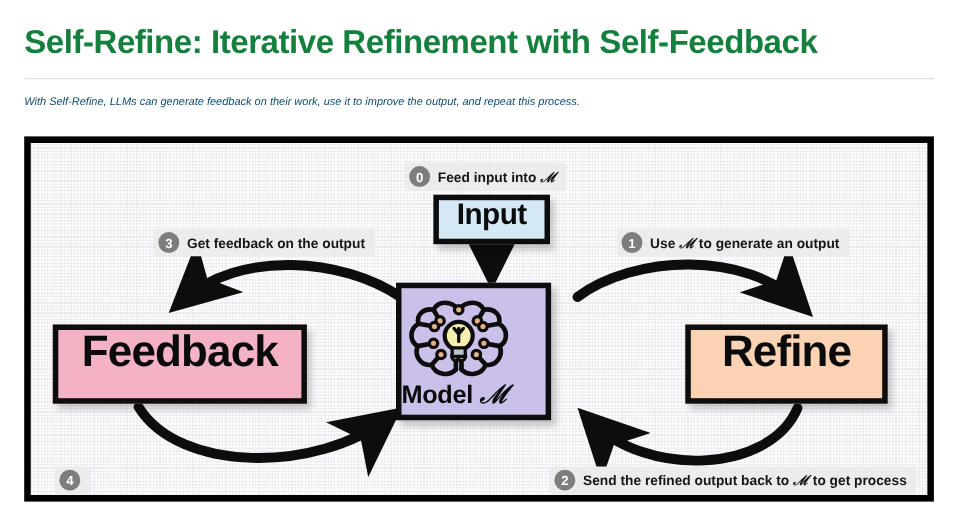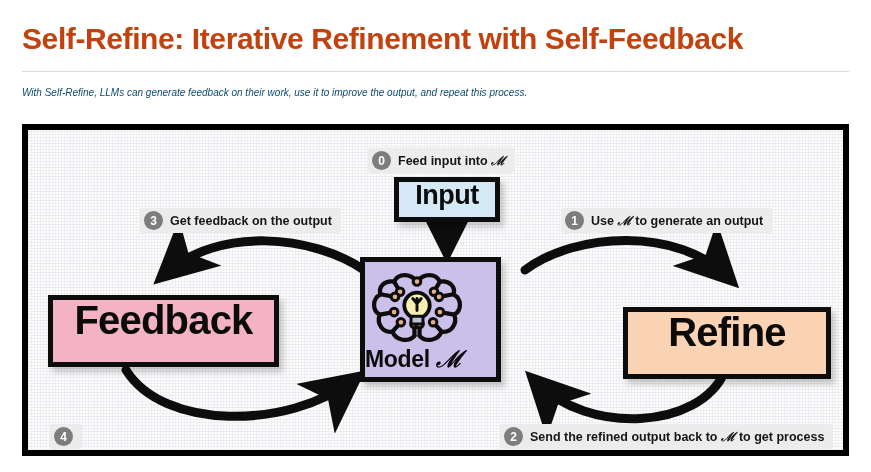--- a/index.html
+++ b/index.html
@@ -27,21 +27,21 @@
     top: 0;
     width: 871px;
   }
   .page-title {
     position: absolute;
     left: 22px;
     top: 22px;
     font-size: 30px;
     font-weight: 700;
     letter-spacing: -0.4px;
-    color: #c2410c;
+    color: #15803d;
     white-space: nowrap;
     font-family: "Liberation Sans", sans-serif;
   }
   .title-rule {
     position: absolute;
     left: 22px;
     top: 71px;
     width: 827px;
     height: 1px;
     background: #dcdcdc;
@@ -121,22 +121,22 @@
     left: 20px;
     top: 165px;
     width: 231px;
     height: 72px;
     background: #f4b3c5;
   }
   .node-feedback .node-label { font-size: 40px; letter-spacing: -0.8px; }
 
   .node-refine {
     left: 595px;
-    top: 177px;
-    width: 208px;
+    top: 165px;
+    width: 184px;
     height: 72px;
     background: #f9d3b4;
   }
   .node-refine .node-label { font-size: 40px; letter-spacing: -0.8px; }
 
   .node-model {
     left: 332px;
     top: 127px;
     width: 141px;
     height: 125px;

